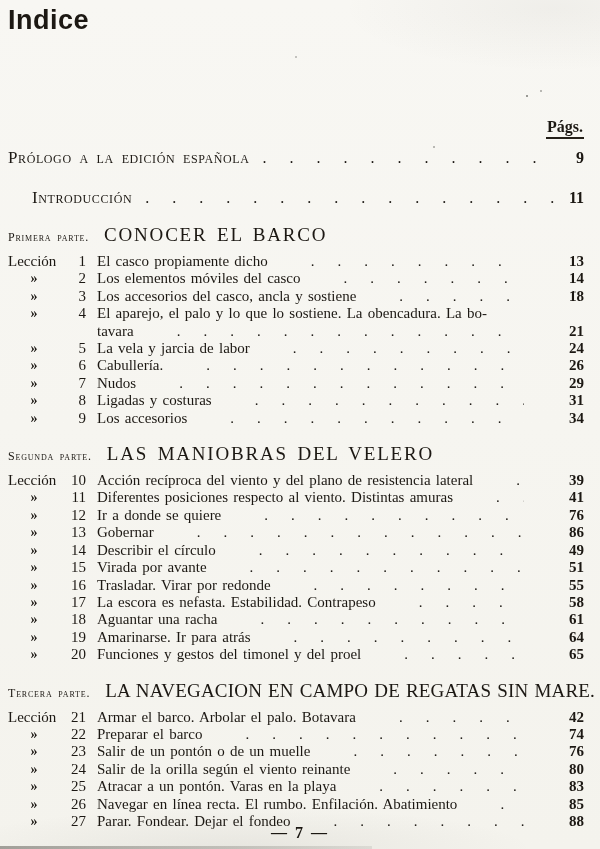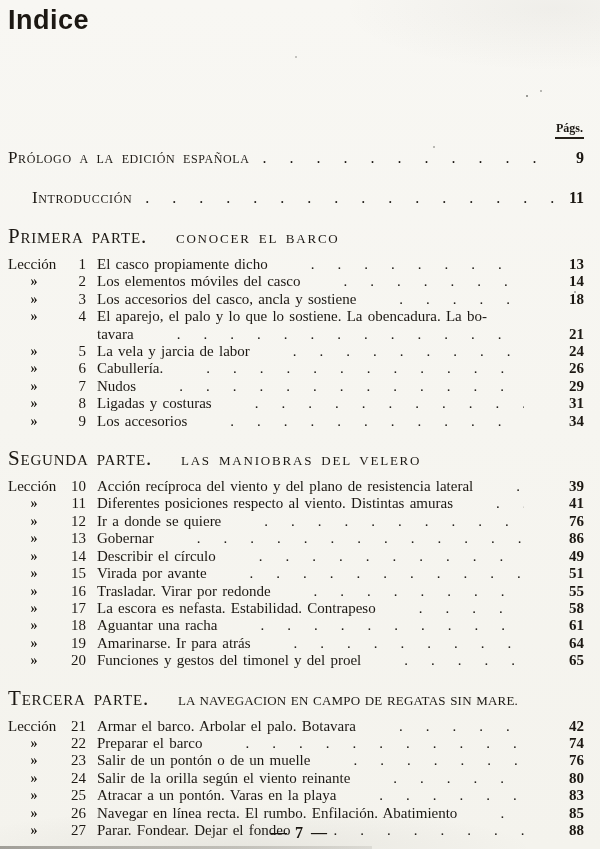--- a/index.html
+++ b/index.html
@@ -30,46 +30,46 @@
   .book-title {
     margin: 0;
     font-family: "Liberation Sans", sans-serif;
     font-weight: 700;
     font-size: 27px;
     letter-spacing: .5px;
   }
 
   .pags-row { margin-top: 82px; text-align: right; }
   .pags-label {
-    font-size: 12px; font-weight: 700;
+    font-size: 16px; font-weight: 700;
     border-bottom: 2px solid #241f18;
     padding: 0 1px 1px 1px;
     display: inline-block;
   }
 
   .front { margin-top: 9px; }
   .fm-row { display: flex; align-items: baseline; }
   .fm-row + .fm-row { margin-top: 20px; margin-left: 24px; }
   .fm-label {
     font-variant: small-caps;
     font-size: 17px;
     letter-spacing: .6px; word-spacing: 3px;
     white-space: nowrap; flex: 0 0 auto;
   }
 
   .part { margin-top: 16px; }
   .part-head { display: flex; align-items: baseline; margin-bottom: 7px; }
   .part-kicker {
     font-variant: small-caps;
-    font-size: 21px;
+    font-size: 12px;
     letter-spacing: .8px; word-spacing: 2px;
-    margin-right: 29px;
+    margin-right: 15px;
     white-space: nowrap; flex: 0 0 auto;
   }
-  .part-title { font-size: 13px; letter-spacing: 1.8px; word-spacing: 3px; white-space: nowrap; }
+  .part-title { font-size: 19px; letter-spacing: 1.8px; word-spacing: 3px; white-space: nowrap; }
   .part-title.tight { letter-spacing: .2px; word-spacing: 1px; }
 
   .lrow {
     display: flex; align-items: baseline;
     line-height: 17.4px; font-size: 15px;
     word-spacing: 1.5px;
   }
   .lcol { flex: 0 0 52px; white-space: nowrap; }
   .lcol.mark { text-align: center; font-weight: 700; font-size: 14px; }
   .ncol { flex: 0 0 26px; text-align: right; }

